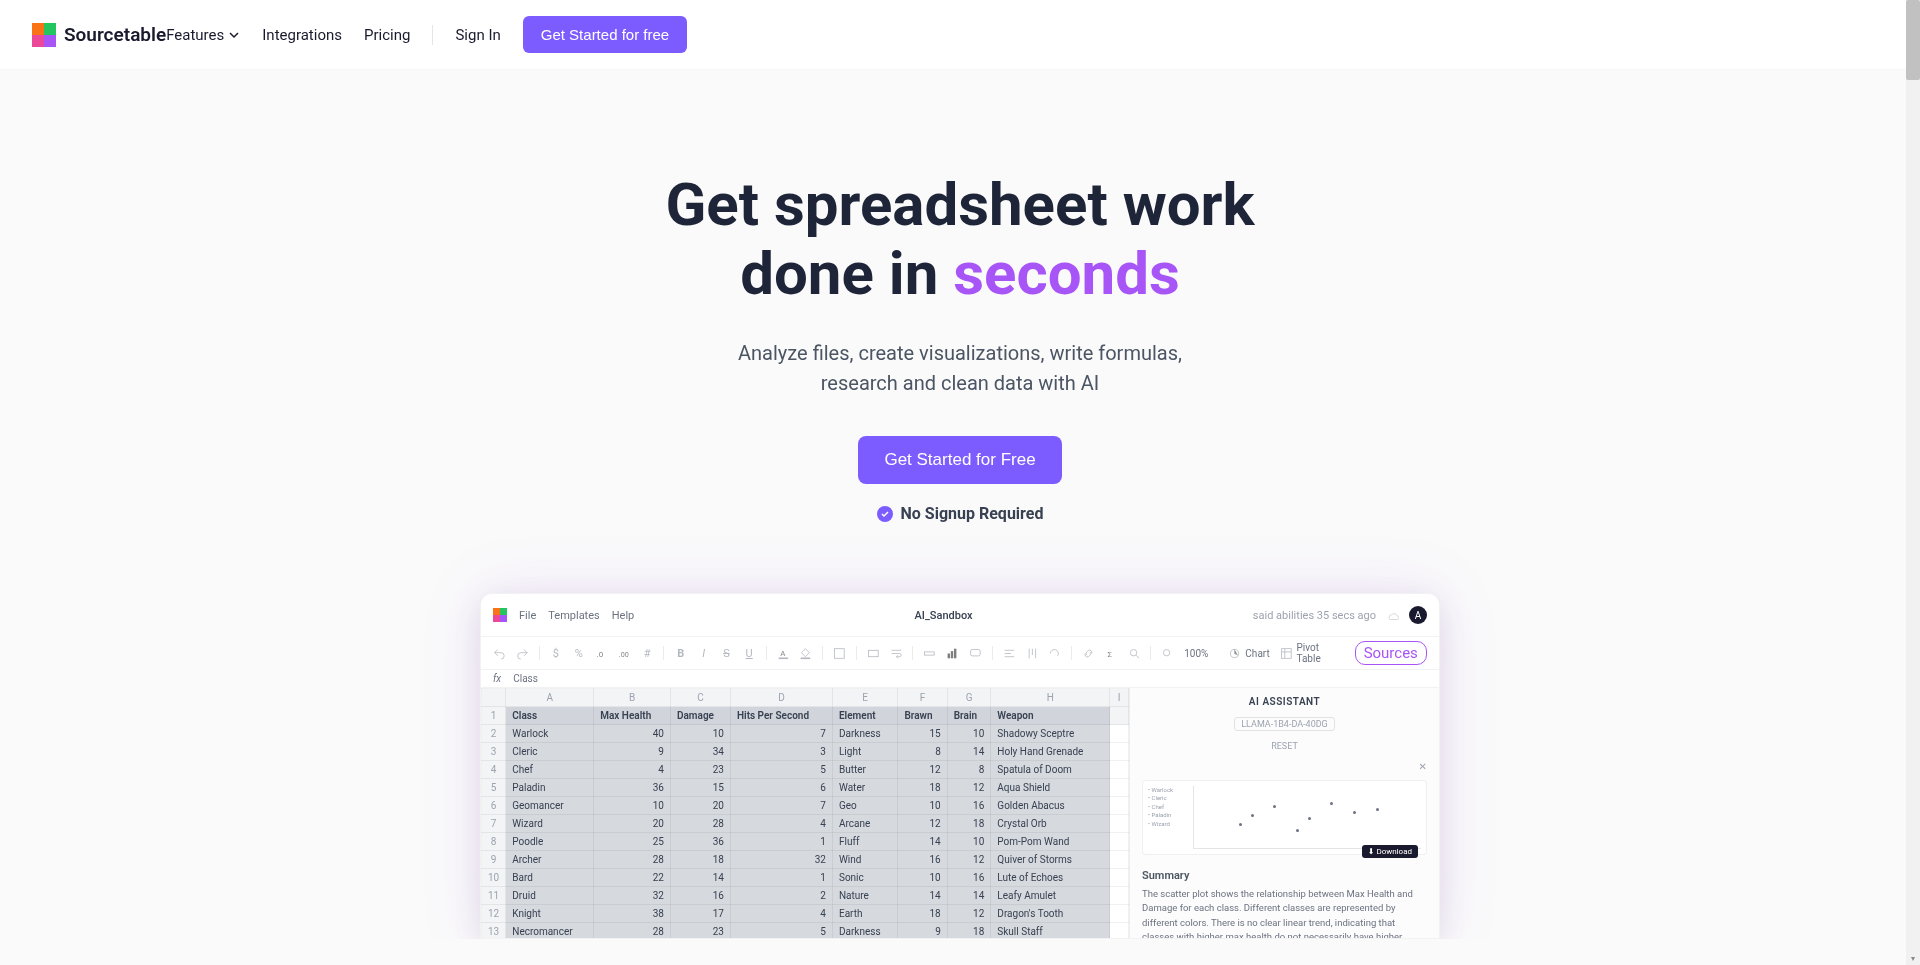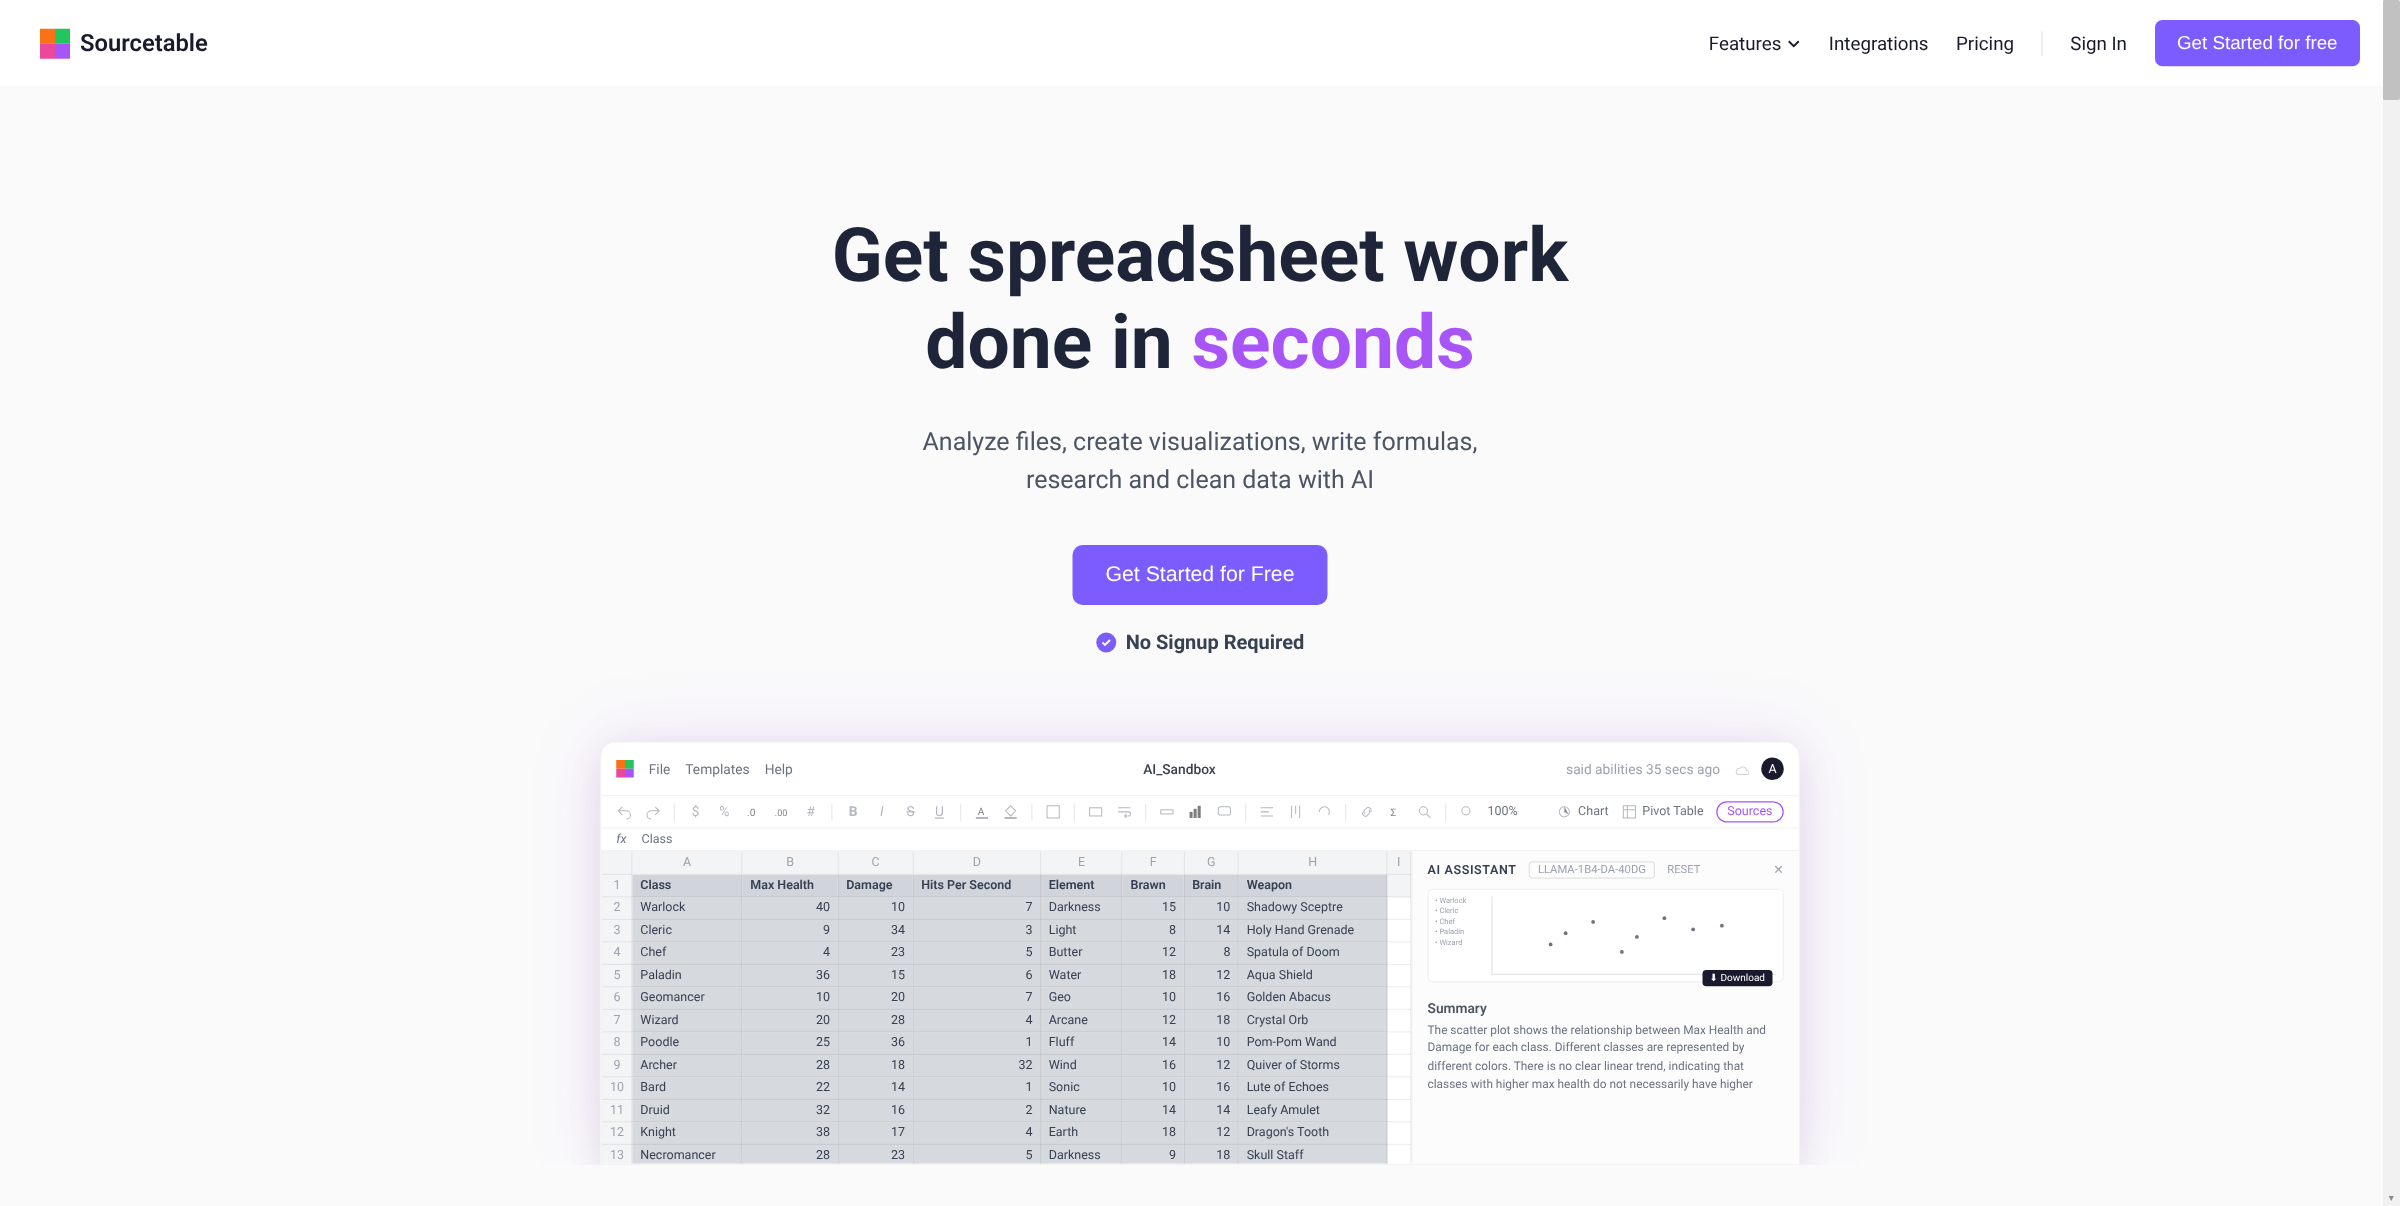--- a/index.html
+++ b/index.html
@@ -12,21 +12,20 @@
       font-family: -apple-system, BlinkMacSystemFont, 'Segoe UI', Roboto, Helvetica, Arial, sans-serif;
       background: #fafafa;
       color: #1a1a2e;
       overflow-x: hidden;
     }
 
     
     .header {
       display: flex;
       align-items: center;
-      justify-content: space-between;
       padding: 16px 32px;
       background: #fff;
       border-bottom: 1px solid rgba(0,0,0,0.03);
     }
 
     .logo-group {
       display: flex;
       align-items: center;
       gap: 8px;
     }
@@ -263,21 +262,21 @@
       gap: 4px;
       color: #6b7280;
       cursor: pointer;
     }
 
     .sources-btn {
       border: 1px solid #a855f7;
       border-radius: 10px;
       padding: 2px 8px;
       color: #a855f7;
-      font-size: 10px;
+      font-size: 15px;
     }
 
     
     .formula-bar {
       display: flex;
       padding: 3px 12px;
       border-bottom: 1px solid rgba(0,0,0,0.05);
       font-size: 10px;
       color: #6b7280;
       gap: 12px;
@@ -345,20 +344,21 @@
       font-size: 10px;
       color: #4b5563;
       background: #fcfcfc;
     }
 
     .ai-header {
       display: flex;
       align-items: center;
       gap: 10px;
       margin-bottom: 8px;
+      flex-direction: column;
     }
 
     .ai-title {
       font-weight: 600;
       letter-spacing: 0.5px;
       color: #374151;
     }
 
     .ai-model {
       border: 1px solid rgba(0,0,0,0.1);

